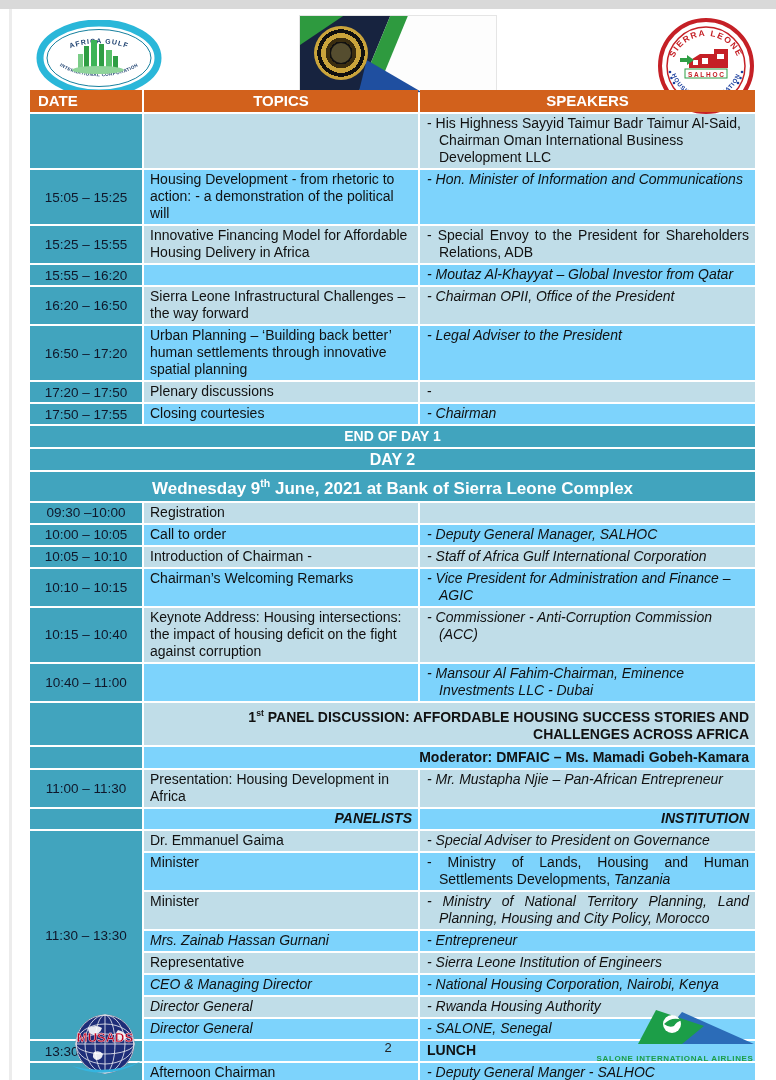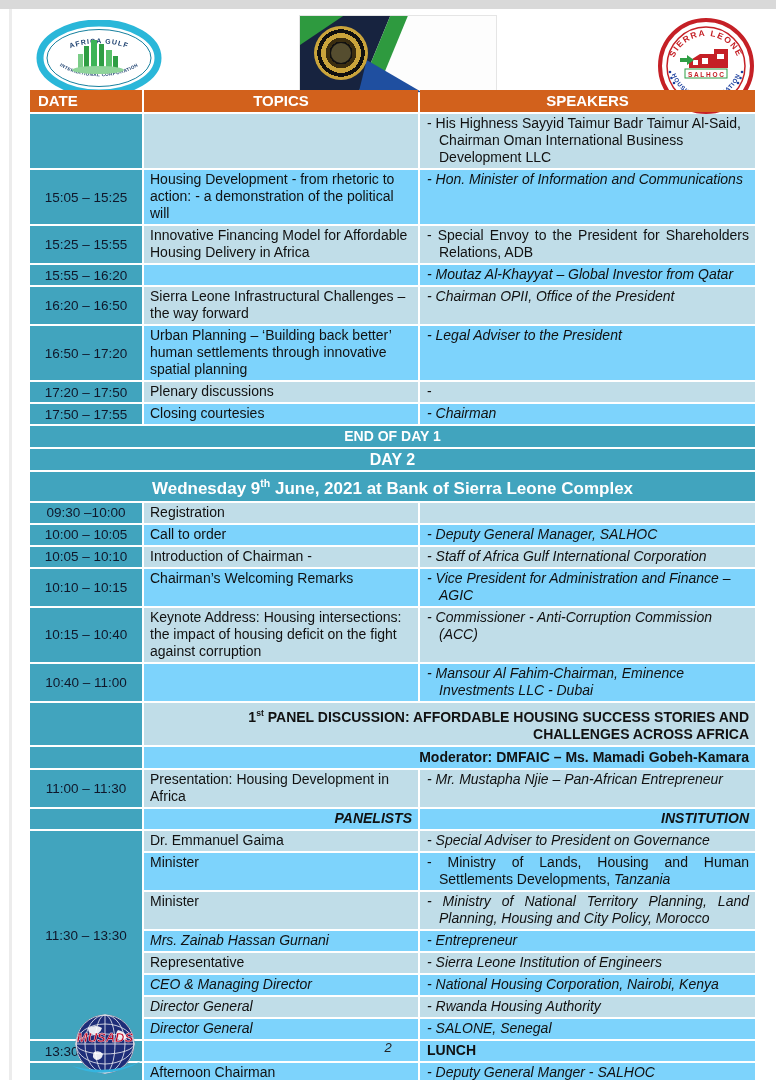--- a/index.html
+++ b/index.html
@@ -47,21 +47,21 @@
   td.section-cell.xl{font-size:17px;padding:3px 4px 4px;}
   td.panel-cell{font-weight:bold;text-align:right;font-size:14px;line-height:18px;}
   .c-italic{font-style:italic;}
   .c-justify{text-align:justify;}
   .c-bold{font-weight:bold;font-style:normal;}
   .c-sub{font-weight:bold;font-style:italic;text-align:right;margin-left:16px;}
   sup{font-size:.62em;}
   span.it{font-style:italic;}
 
   
-  .footer{position:absolute;left:0;top:1006px;width:776px;height:74px;z-index:2;font-style:italic;}
+  .footer{position:absolute;left:0;top:1006px;width:776px;height:74px;z-index:2;}
   .page-num{position:absolute;left:0;right:0;top:34px;text-align:center;font-size:13px;color:#222;}
   .globe{position:absolute;left:50px;top:8px;}
   .airline{position:absolute;right:12px;top:2px;text-align:center;}
 </style>
 </head>
 <body>
 
 <div class="top-strip"></div>
 <div class="edge-left"></div>
 
@@ -312,13 +312,22 @@
         <path d="M68,16 q8,2 9,8 q-5,4 -10,1 q-2,-6 1,-9z"></path>
         <path d="M44,38 q6,-2 9,2 q-1,6 -7,6 q-5,-3 -2,-8z"></path>
       </g>
       <text x="55" y="28" font-size="13" font-weight="bold" fill="#c00020" text-anchor="middle" stroke="#ffffff" stroke-width="0.35">MUSADS</text>
       <path d="M22,52 Q56,68 94,46 Q62,62 22,52 Z" fill="#35b5e0"></path>
     </svg>
   </div>
 
   <div class="page-num">2</div>
 
+  <div class="airline">
+    <svg width="178" height="42" viewBox="0 0 178 42">
+      <polygon points="96,4 168,36 70,36" fill="#2b6cb8"></polygon>
+      <polygon points="70,2 118,18 96,36 52,36" fill="#1c9e48"></polygon>
+      <circle cx="86" cy="16" r="9" fill="#ffffff"></circle>
+      <path d="M78,16 q8,-8 18,-4 q-6,2 -8,6 q-5,2 -10,-2z" fill="#1c9e48"></path>
+    </svg>
+    <div style="font-size:8px;font-weight:bold;color:#1c9e48;letter-spacing:.6px;margin-top:0px;">SALONE INTERNATIONAL AIRLINES</div>
+  </div>
 </div>
 
 </body></html>

